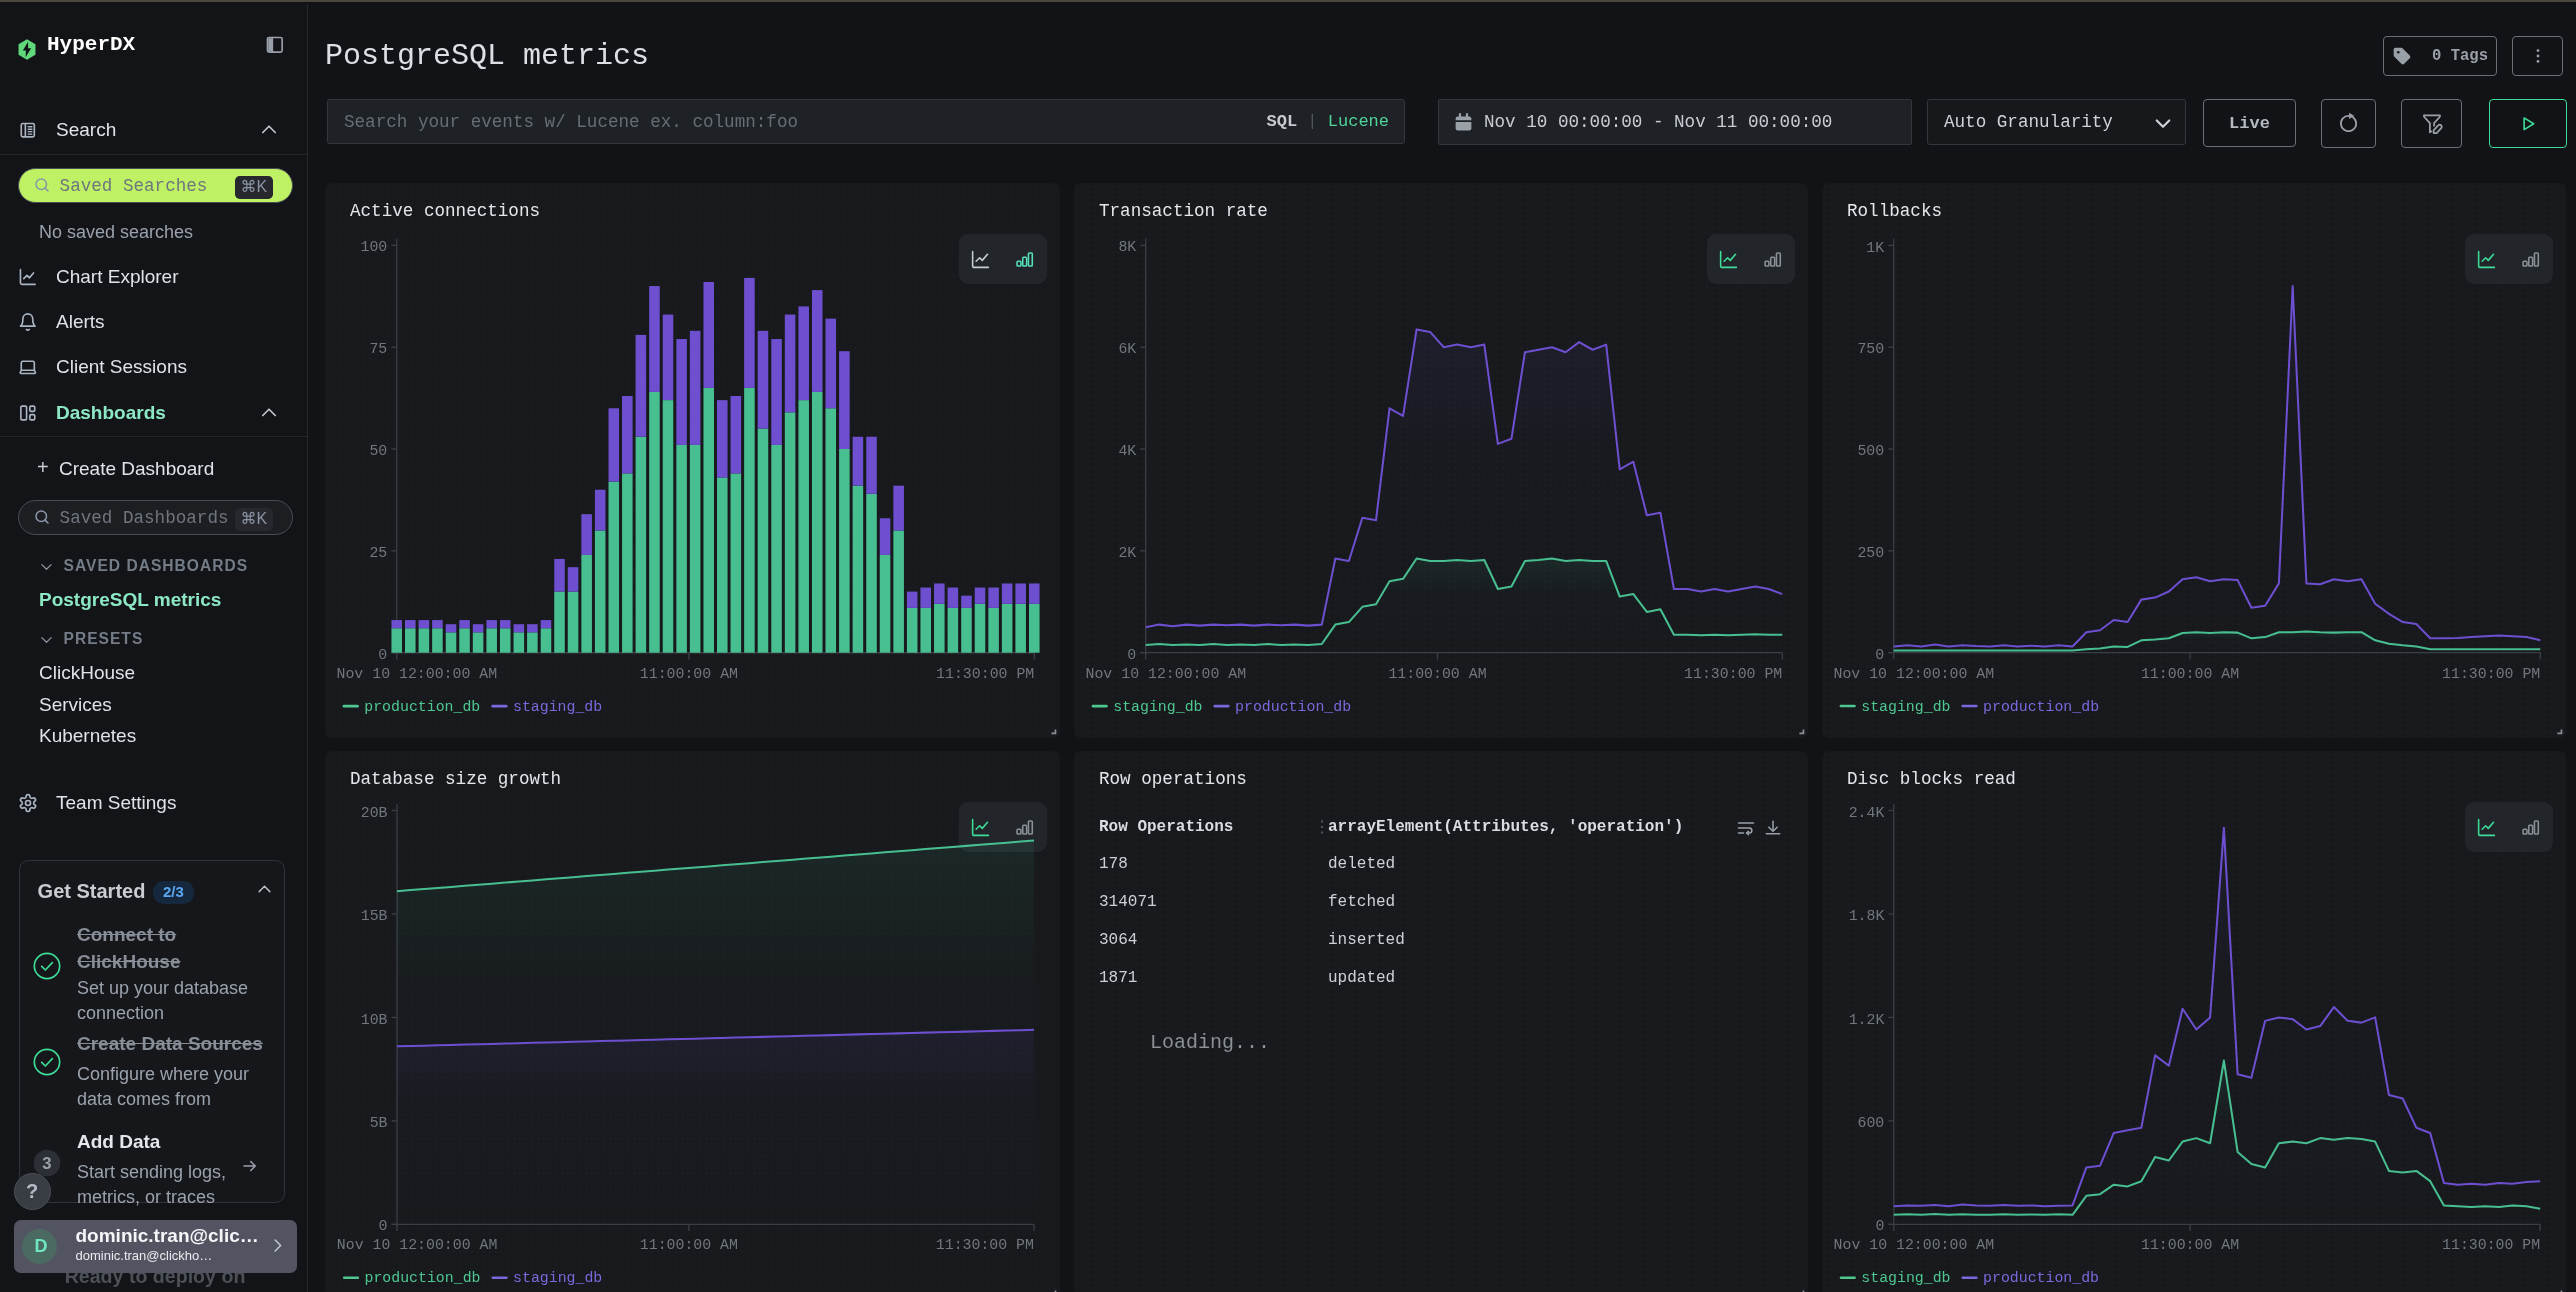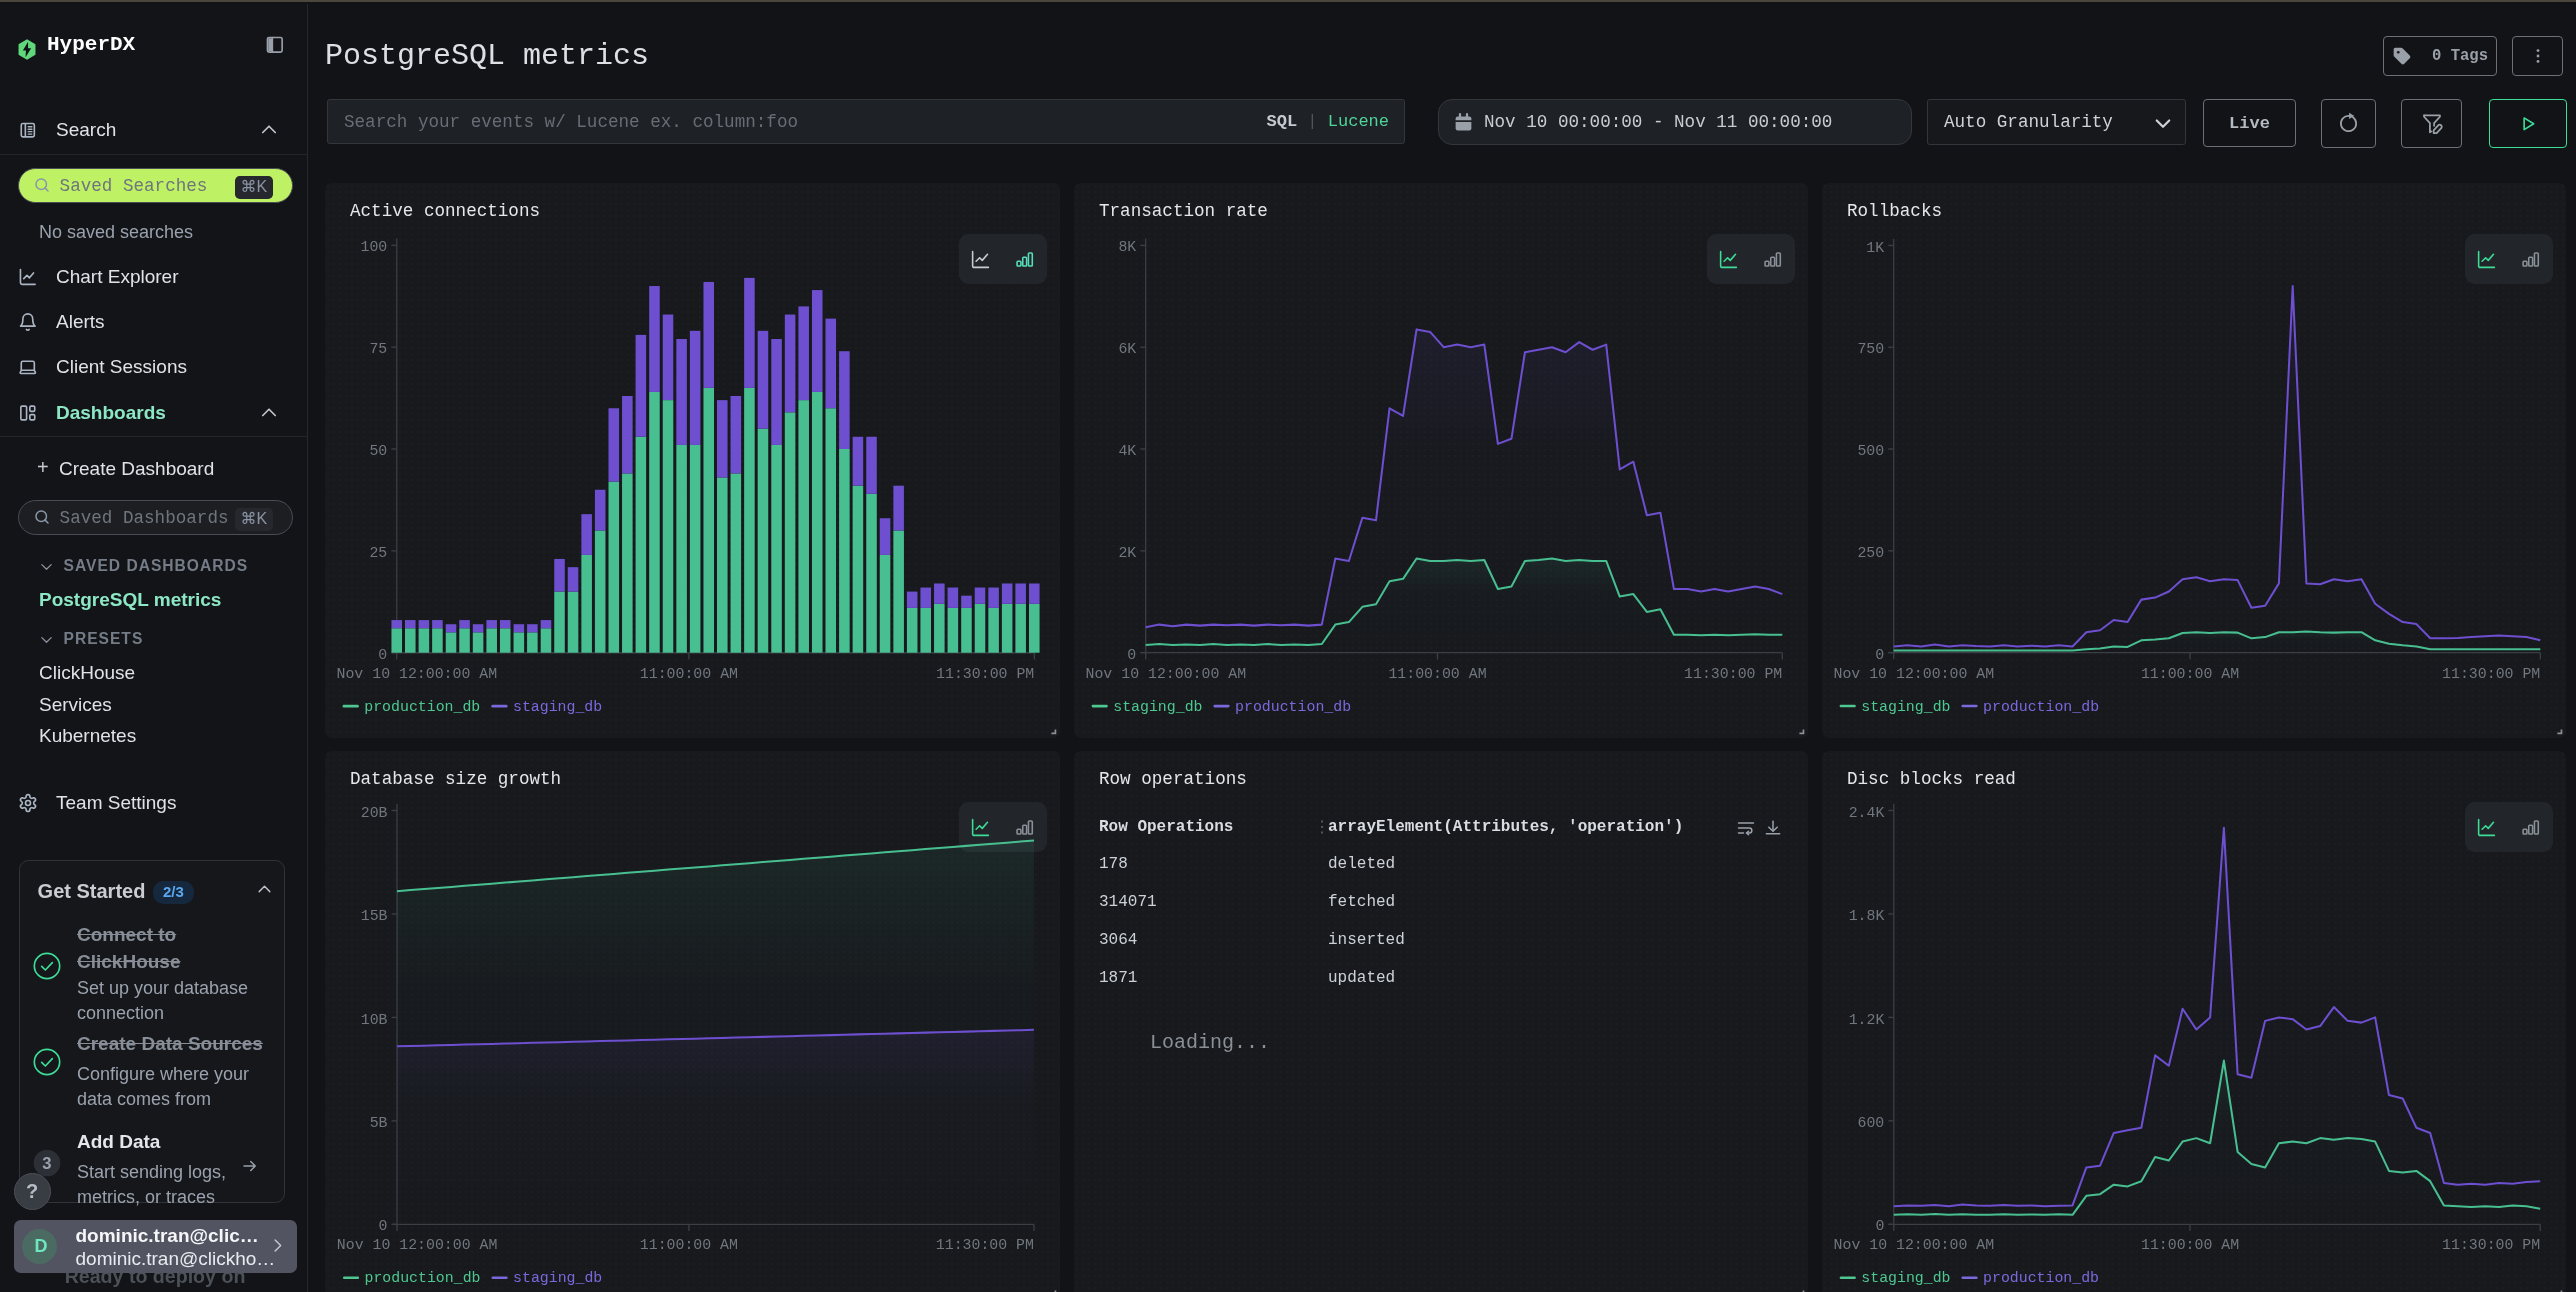--- a/index.html
+++ b/index.html
@@ -197,21 +197,21 @@
   <div style="position:absolute;left:57px;top:1259px;width:196px;text-align:center;font-size:19.6px;font-weight:700;color:#4b5157;line-height:1.35">Ready to deploy on ClickHouse Cloud?</div>
 
   <div style="position:absolute;left:13.5px;top:1169px;width:35px;height:35px;border-radius:50%;background:#383c43;border:0.7px solid #4a4e56">
     <div style="position:absolute;left:50%;top:50%;transform:translate(-50%,-52%);font-size:20px;font-weight:700;color:#b6bcc6">?</div>
   </div>
 
   <div style="position:absolute;left:13.5px;top:1216px;width:283px;height:53px;border-radius:6.8px;background:#525462">
     <div style="position:absolute;left:8.8px;top:8.8px;width:35px;height:35px;border-radius:50%;background:#4b6a62"></div>
     <div style="position:absolute;left:21px;top:15.6px;font-size:18px;font-weight:700;color:#6ee7bf">D</div>
     <div style="position:absolute;left:62px;top:5.4px;font-size:19px;font-weight:700;color:#f4f6f8">dominic.tran@clic…</div>
-    <div style="position:absolute;left:62px;top:28px;font-size:19px;color:#e9ebef">dominic.tran@clickho…</div>
+    <div style="position:absolute;left:62px;top:28px;font-size:13px;color:#e9ebef">dominic.tran@clickho…</div>
     <div style="position:absolute;right:9.5px;top:16px">
         <svg width="19" height="19" viewBox="0 0 24 24" fill="none" stroke="#c5c9d0" stroke-width="1.8" stroke-linecap="round" stroke-linejoin="round">
           <path d="m9 5 7 7-7 7"></path>
         </svg>
       </div>
   </div>
 </div>
 <div id="main">
 
 <div style="position:absolute;left:325px;top:35px;font-family:'Liberation Mono',monospace;font-size:30px;font-weight:500;color:#dce0e4">PostgreSQL metrics</div>
@@ -230,21 +230,21 @@
         <circle cx="12" cy="12" r="1.7"></circle>
         <circle cx="12" cy="18.5" r="1.7"></circle>
       </svg>
     </div>
 
 <div style="position:absolute;left:327px;top:95px;width:1078px;height:45px;background:#1e2126;border:1.4px solid #33373d;border-radius:2.7px;box-sizing:border-box">
   <div style="position:absolute;left:16px;top:11.5px;font-family:'Liberation Mono',monospace;font-size:17.6px;color:#676d75">Search your events w/ Lucene ex. column:foo</div>
   <div style="position:absolute;right:15px;top:11.5px;font-family:'Liberation Mono',monospace;font-size:17px"><span style="color:#c6cad0;font-weight:700">SQL</span><span style="color:#50555c"> | </span><span style="color:#4ed69a">Lucene</span></div>
 </div>
 
-<div style="position:absolute;left:1438px;top:95px;width:474px;height:46px;background:#1e2126;border:1.4px solid #33373d;border-radius:14px;box-sizing:border-box">
+<div style="position:absolute;left:1438px;top:95px;width:474px;height:46px;background:#1e2126;border:1.4px solid #33373d;border-radius:2px;box-sizing:border-box">
   <div style="position:absolute;left:14px;top:11.5px;display:flex">
         <svg width="21" height="21" viewBox="0 0 24 24" fill="none" stroke="#9aa0a8" stroke-width="2" stroke-linecap="round" stroke-linejoin="round">
           <rect width="18" height="16" x="3" y="5" rx="2.5" fill="#9aa0a8" stroke="none"></rect>
           <path d="M8 2.5v4M16 2.5v4" stroke-width="2.6"></path>
           <path d="M3 10.5h18" stroke="#1e2126" stroke-width="2"></path>
         </svg>
       </div>
   <div style="position:absolute;left:45px;top:11.5px;font-family:'Liberation Mono',monospace;font-size:17.6px;color:#c8ccd2">Nov 10 00:00:00 - Nov 11 00:00:00</div>
 </div>
 

